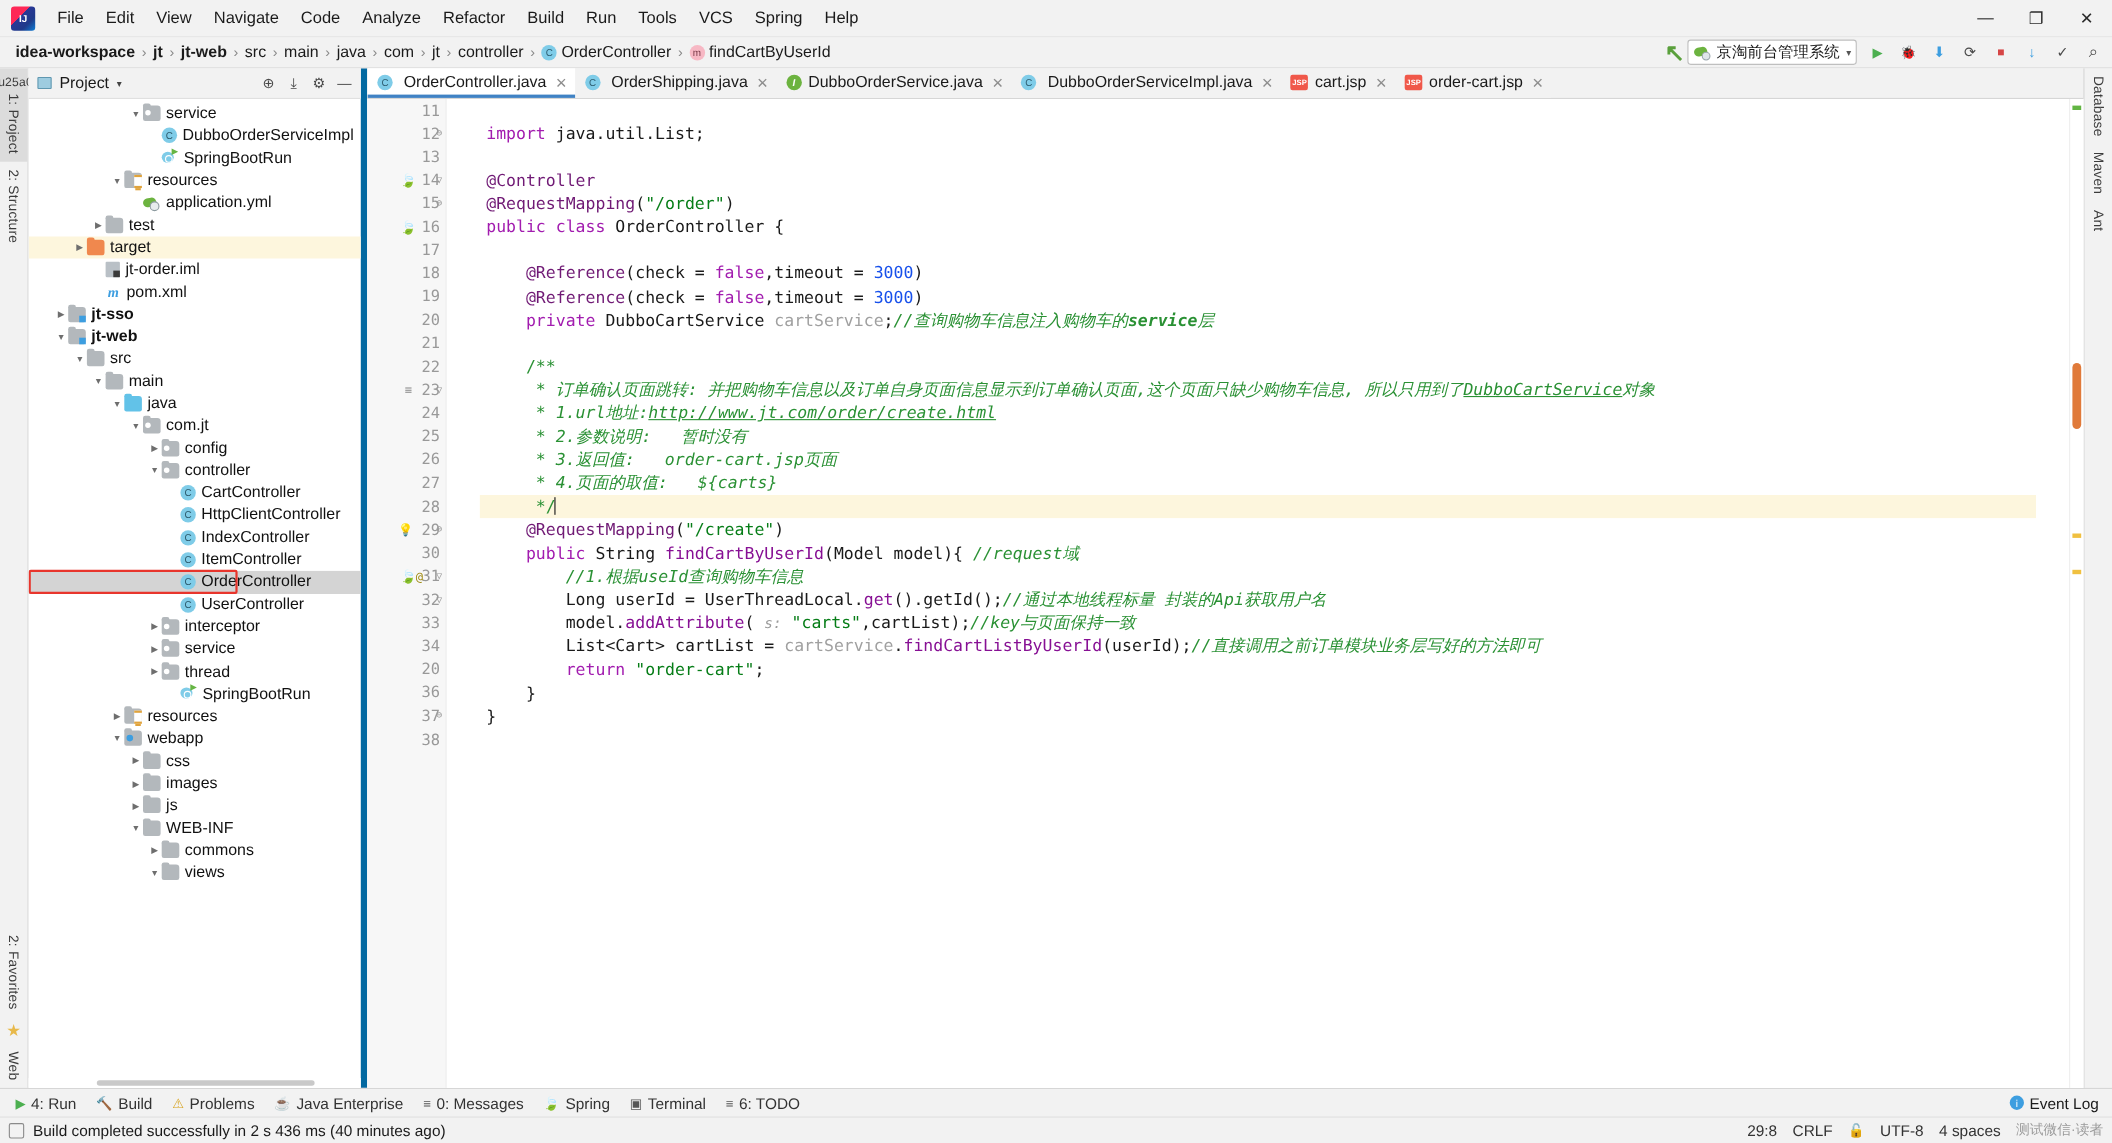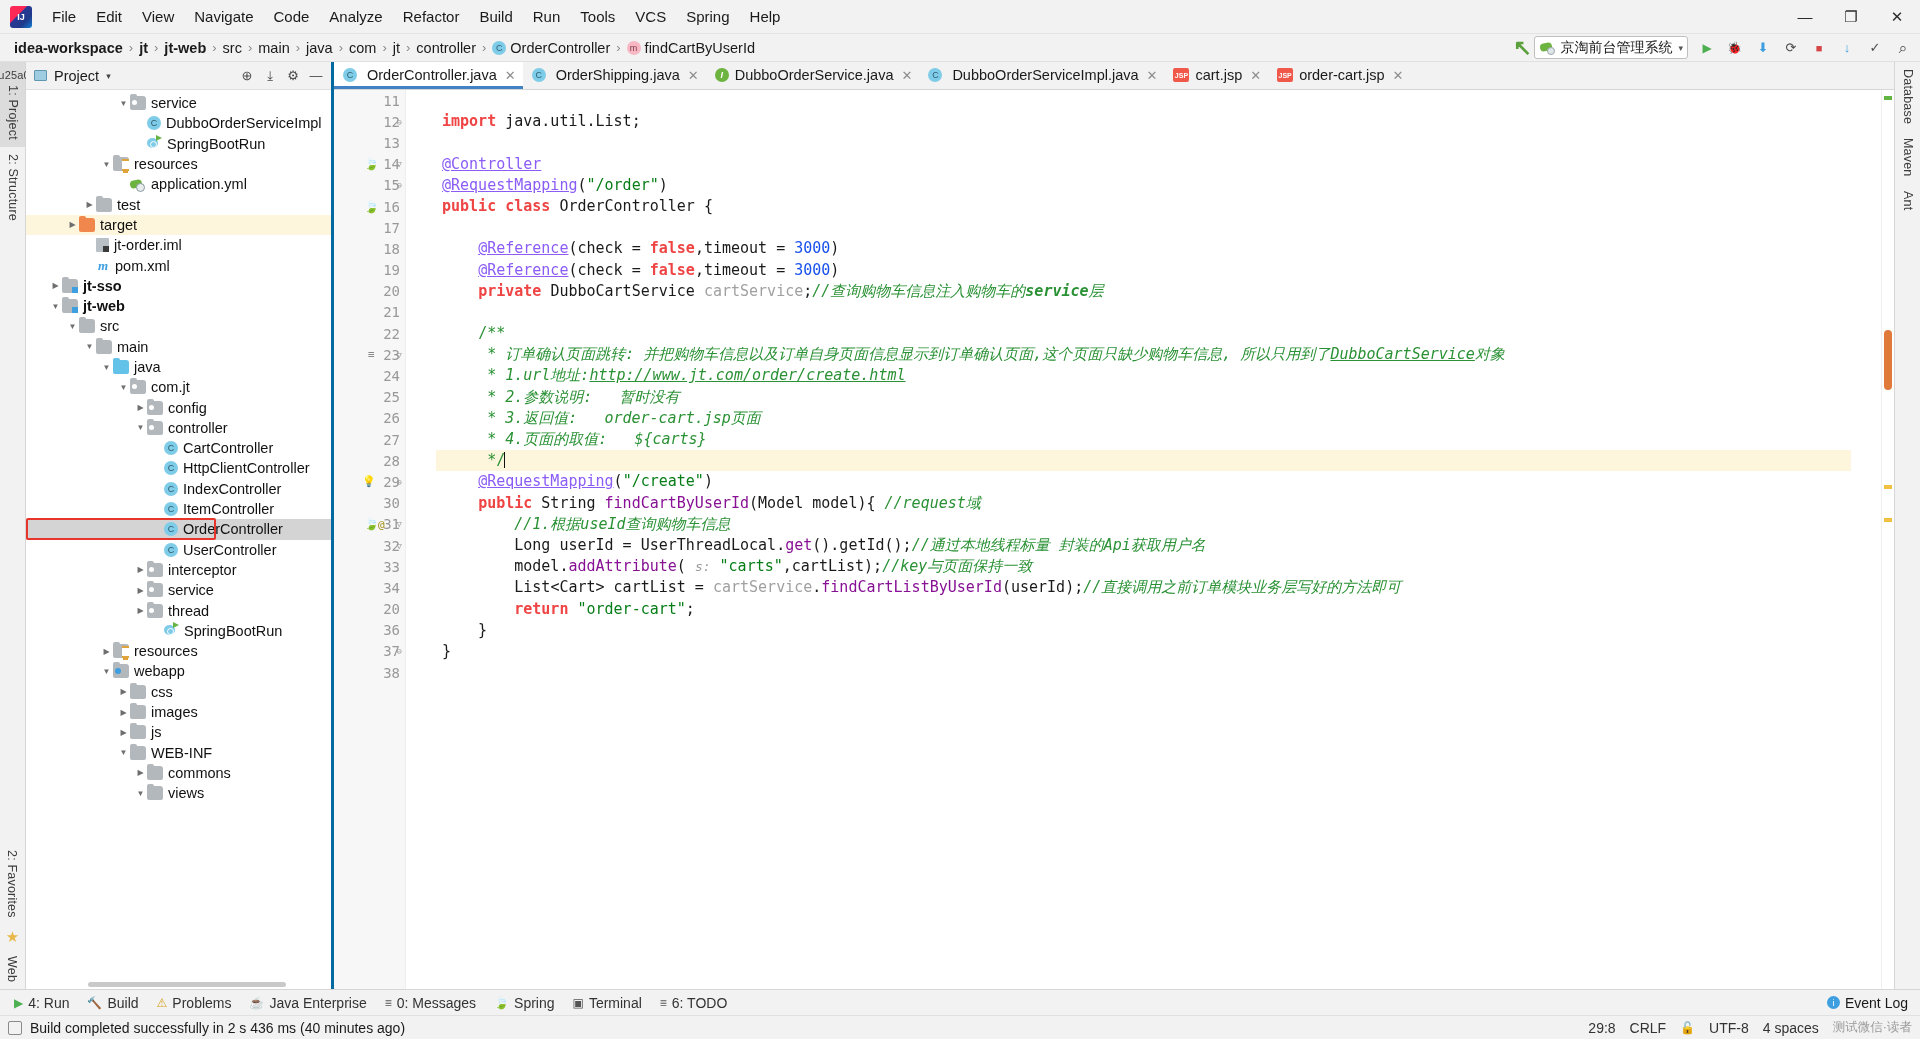--- a/index.html
+++ b/index.html
@@ -61,21 +61,21 @@
   .rail.right { border-right:none; border-left:1px solid #d6d6d6; align-items:center; }
   .rail-item { writing-mode:vertical-rl; font-size:12.5px; color:#3c3c3c; padding:7px 5px;
     white-space:nowrap; letter-spacing:.2px; display:flex; align-items:center; gap:4px; }
   .rail-item.sel { background:#dcdcdc; }
   .rail-item .rico { writing-mode:horizontal-tb; font-size:11px; }
   .rail-bottom { margin-top:auto; }
   .rail-star { writing-mode:horizontal-tb; color:#e8b94a; font-size:15px; text-align:center; padding:3px 0; }
 
   
   .project { width:308px; background:#fff; display:flex; flex-direction:column; flex:none;
-    border-right:3px solid #0369a1; }
+    border-right:6px solid #0369a1; }
   .proj-head { height:28px; background:#f2f2f2; display:flex; align-items:center;
     padding:0 4px 0 8px; border-bottom:1px solid #e0e0e0; flex:none; }
   .proj-head .pico { width:13px;height:11px;background:#9ecce0;border:1px solid #5f97b0;
     margin-right:7px; border-radius:1px; flex:none;}
   .proj-title { font-size:14.5px; }
   .proj-caret { margin-left:7px; font-size:9px; color:#444; }
   .proj-tools { margin-left:auto; display:flex; gap:1px; align-items:center; }
   .pt { width:22px;height:22px;display:flex;align-items:center;justify-content:center;
     font-size:13px;color:#4a4a4a;border-radius:3px;}
   .tree { flex:1; overflow:hidden; position:relative; padding-top:3px; font-size:14.5px; }
@@ -148,22 +148,22 @@
   .edit-body { flex:1; display:flex; min-height:0; position:relative; background:#fff;gap:30px; }
   .gutter { width:72px; flex:none; background:#f7f7f7; border-right:1px solid #eee; position:relative; }
   .gline { height:21.2px; display:flex; align-items:center; justify-content:flex-end;
     padding-right:5px; color:#999; font-size:14px;
     font-family:"DejaVu Sans Mono", monospace; position:relative; }
   .gicon { position:absolute; font-size:11px; }
   .code-area { flex:1; position:relative; overflow:hidden;
     font-family:"DejaVu Sans Mono", monospace; font-size:15px; line-height:21.2px; }
   .cline { height:21.2px; white-space:pre; padding-left:6px; }
   .cline.hl { background:#fdf6dd; }
-  .kw { color:#ef4444; font-weight:bold; }
-  .ann { color:#8b5cf6;text-decoration:underline; }
+  .kw { color:#a21caf; font-weight:normal; }
+  .ann { color:#701a75; }
   .str { color:#067d17; }
   .num { color:#1750eb; }
   .jdoc { color:#2a9134; font-style:italic; }
   .jdoc-b { color:#2a9134; }
   .field { color:#871094; }
   .gray { color:#a0a0a0; }
   .ident { color:#1a1a1a; }
   .link { color:#2a9134; font-style:italic; text-decoration:underline; }
   .hint { color:#9a9a9a; font-style:italic; font-size:13px; }
   .caret-bar { display:inline-block; width:1px; height:16px; background:#111;

